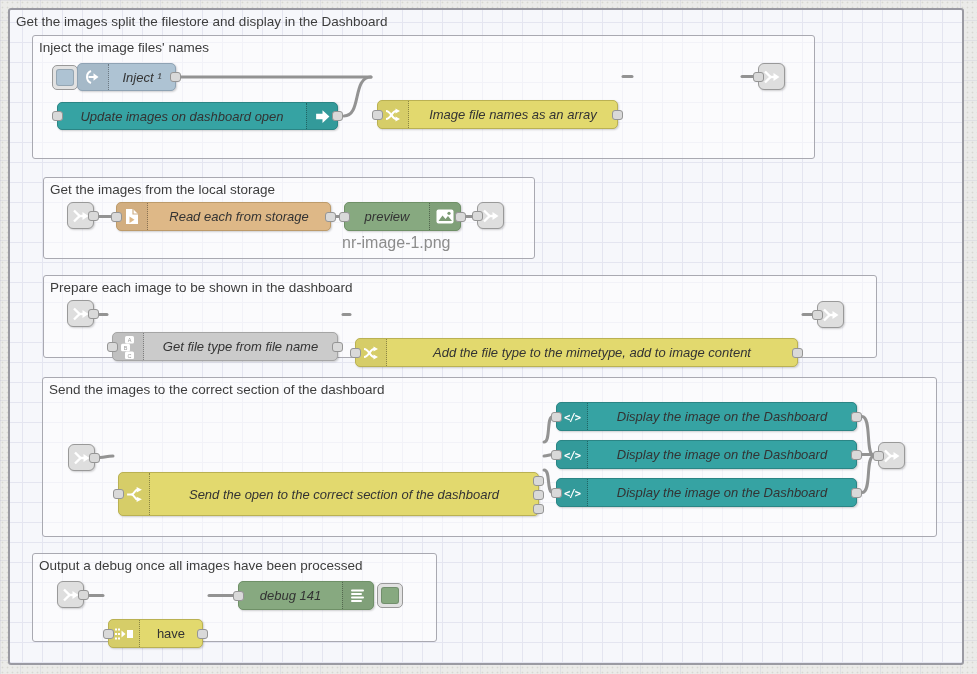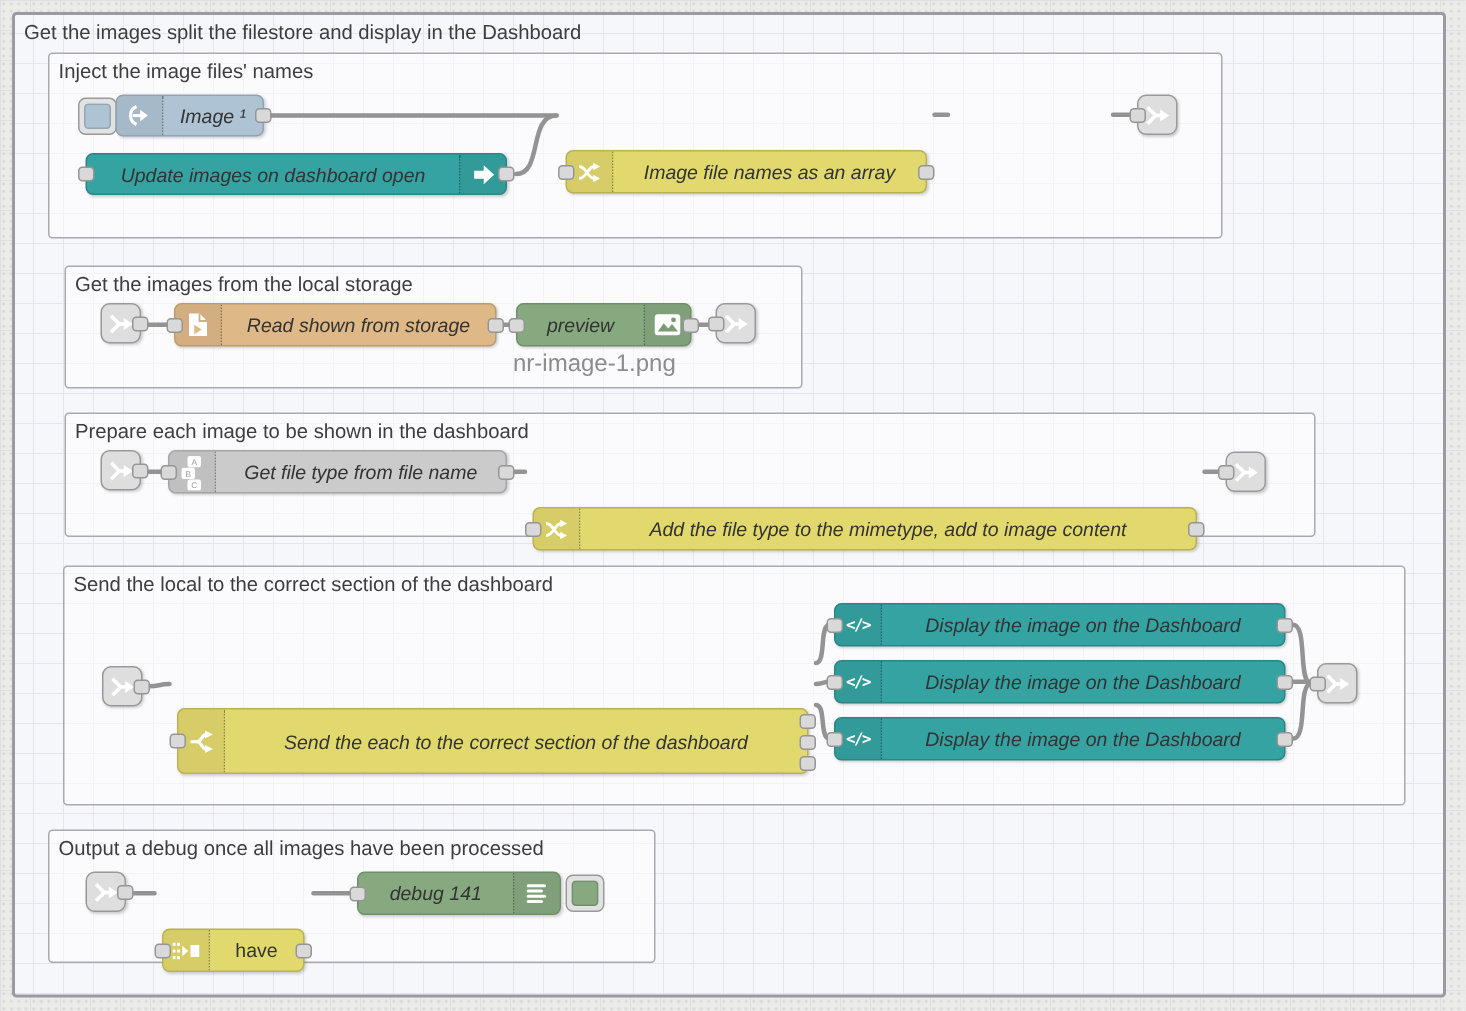--- a/index.html
+++ b/index.html
@@ -25,21 +25,21 @@
   .group-label{position:absolute;left:6px;top:4px;font-size:13.5px;color:#3d3d3d;white-space:nowrap;}
   svg.wires{position:absolute;left:0;top:0;z-index:1;pointer-events:none;}
   svg.wires path{stroke:#939393;stroke-width:3;fill:none;stroke-linecap:round;}
   .node{position:absolute;height:29px;border-radius:5px;display:flex;align-items:center;
         box-shadow:1px 1px 2px rgba(0,0,0,.18);z-index:2;box-sizing:border-box;}
   .c-inject{background:#aec3d3;border:1px solid #8fa3b4;}
   .c-teal{background:#36a3a3;border:1px solid #2b8585;}
   .c-yellow{background:#e2d96e;border:1px solid #bab153;margin-top:38px;}
   .c-tan{background:#deb887;border:1px solid #bd9b6b;}
   .c-green{background:#87a980;border:1px solid #6f9067;}
-  .c-gray{background:#cbcbcb;border:1px solid #a5a5a5;}
+  .c-gray{background:#cbcbcb;border:1px solid #a5a5a5;margin-top:32px;}
   .c-link{background:#dedede;border:1px solid #999;border-radius:6px;justify-content:center;}
   .ir{flex:0 0 30px;align-self:stretch;display:flex;align-items:center;justify-content:center;
       background:rgba(0,0,0,.05);}
   .ir.left{border-right:1px dotted rgba(0,0,0,.35);border-radius:4px 0 0 4px;}
   .ir.right{border-left:1px dotted rgba(0,0,0,.35);border-radius:0 4px 4px 0;}
   .lbl{flex:1;text-align:center;font-size:13px;font-style:italic;color:#333;white-space:nowrap;
        padding:0 6px;overflow:hidden;}
   .lbl.roman{font-style:normal;}
   .port{position:absolute;width:11px;height:10px;background:#d9d9d9;border:1px solid #959595;
         border-radius:3px;top:50%;transform:translateY(-50%);box-sizing:border-box;z-index:3;}
@@ -65,21 +65,21 @@
   <div class="group group-inner" style="left:32px;top:35px;width:781px;height:122px">
     <div class="group-label">Inject the image files' names</div>
   </div>
   <div class="group group-inner" style="left:43px;top:177px;width:490px;height:80px">
     <div class="group-label">Get the images from the local storage</div>
   </div>
   <div class="group group-inner" style="left:43px;top:275px;width:832px;height:81px">
     <div class="group-label">Prepare each image to be shown in the dashboard</div>
   </div>
   <div class="group group-inner" style="left:42px;top:377px;width:893px;height:158px">
-    <div class="group-label">Send the local to the correct section of the dashboard</div>
+    <div class="group-label">Send the images to the correct section of the dashboard</div>
   </div>
   <div class="group group-inner" style="left:32px;top:553px;width:403px;height:87px">
     <div class="group-label">Output a debug once all images have been processed</div>
   </div>
 
   <svg class="wires" width="977" height="674">
     <path d="M180 77 H371"></path>
     <path d="M344 116 C362 116 352 77 371 77"></path>
     <path d="M623 76.5 H632"></path>
     <path d="M742 76.5 H753"></path>
@@ -105,21 +105,21 @@
   </div>
 
   <div class="node c-inject" style="left:77px;top:63px;width:99px;height:28px">
     <span class="ir left">
       <svg width="16" height="16" viewBox="0 0 16 16">
           <path d="M6 2 A6.5 6.5 0 0 0 6 14" fill="none" stroke="#fff" stroke-width="2"></path>
           <path d="M3.5 8 h6" stroke="#fff" stroke-width="2"></path>
           <path d="M8.5 4.2 L13.5 8 L8.5 11.8 z" fill="#fff"></path>
         </svg>
     </span>
-    <span class="lbl">Image ¹</span>
+    <span class="lbl">Inject ¹</span>
     <span class="port out"></span>
   </div>
 
   <div class="node c-teal" style="left:57px;top:102px;width:281px;height:28px">
     <span class="lbl">Update images on dashboard open</span>
     <span class="ir right">
       <svg width="17" height="17" viewBox="0 0 16 16">
           <path d="M2 5.5 h6 V2 L14.5 8 L8 14 V10.5 H2 z" fill="#fff"></path>
         </svg>
     </span>
@@ -161,21 +161,21 @@
   </div>
 
   <div class="node c-tan" style="left:116px;top:202px;width:215px">
     <span class="ir left">
       <svg width="14" height="17" viewBox="0 0 14 17">
           <path d="M1 1 h7 l5 5 v10 h-12 z" fill="#fff"></path>
           <path d="M8 1 v5 h5" fill="none" stroke="#cdb089" stroke-width="1.2"></path>
           <path d="M4.5 8.5 l5 3.2 -5 3.2 z" fill="#deb887"></path>
         </svg>
     </span>
-    <span class="lbl">Read shown from storage</span>
+    <span class="lbl">Read each from storage</span>
     <span class="port in"></span>
     <span class="port out"></span>
   </div>
 
   <div class="node c-green" style="left:344px;top:202px;width:117px">
     <span class="lbl">preview</span>
     <span class="ir right">
       <svg width="18" height="15" viewBox="0 0 18 15">
           <rect x="0.5" y="0.5" width="17" height="14" rx="2" fill="#fff"></rect>
           <path d="M2.5 12 l4 -5.5 3 3.5 2.5 -3 4 5 z" fill="#7c9b74"></path>
@@ -257,21 +257,21 @@
 
   <div class="node c-yellow" style="left:118px;top:434px;width:421px;height:44px">
     <span class="ir left">
       <svg width="17" height="17" viewBox="0 0 16 16">
           <path d="M1 8 h4 C8 8 8 3.5 10.5 3.5" fill="none" stroke="#fff" stroke-width="2"></path>
           <path d="M5 8 C8 8 8 12.5 10.5 12.5" fill="none" stroke="#fff" stroke-width="2"></path>
           <path d="M10 1 L15 3.5 L10 6 z" fill="#fff"></path>
           <path d="M10 10 L15 12.5 L10 15 z" fill="#fff"></path>
         </svg>
     </span>
-    <span class="lbl">Send the each to the correct section of the dashboard</span>
+    <span class="lbl">Send the open to the correct section of the dashboard</span>
     <span class="port in"></span>
     <span class="port out fixed" style="top:3px"></span>
     <span class="port out fixed" style="top:17px"></span>
     <span class="port out fixed" style="top:31px"></span>
   </div>
 
   <div class="node c-teal" style="left:556px;top:402px;width:301px">
     <span class="ir left">
         <span class="code-glyph">&lt;/&gt;</span>
       </span>

